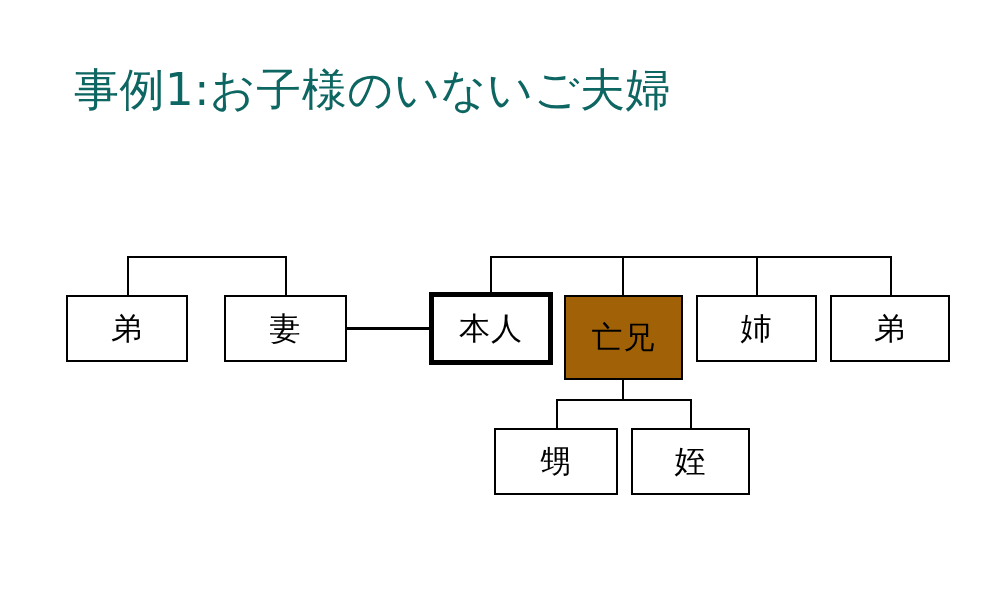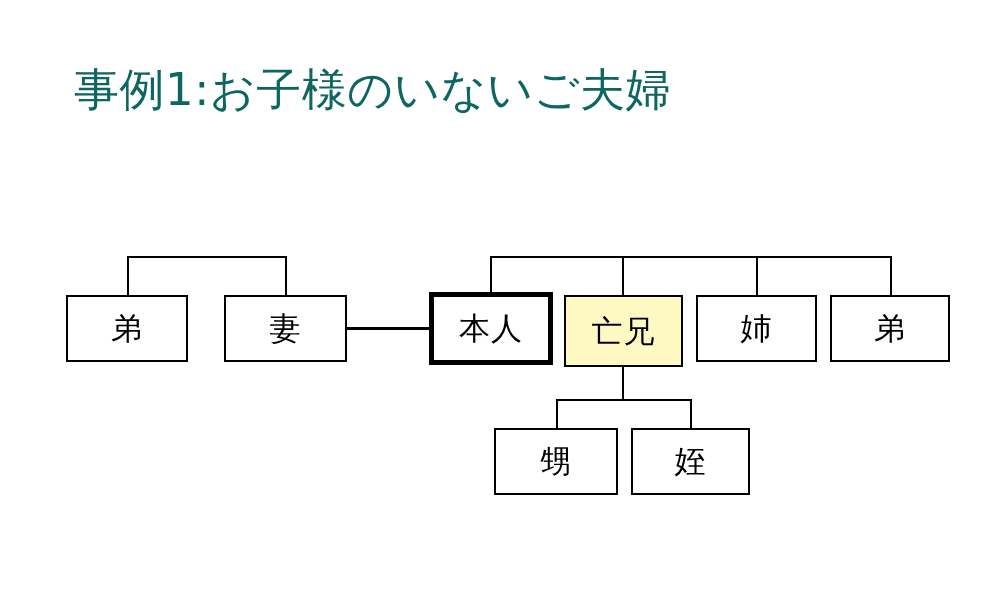--- a/index.html
+++ b/index.html
@@ -103,21 +103,21 @@
       <div class="line v" style="background: rgb(0, 0, 0); left: 690px; top: 399px; height: 31px;"></div>
       <div class="node" style="left: 66px; top: 295px; width: 122px; height: 67px; border-color: rgb(0, 0, 0); background: rgb(255, 255, 255);">
         <span>弟</span>
       </div>
       <div class="node" style="left: 224px; top: 295px; width: 123px; height: 67px; border-color: rgb(0, 0, 0); background: rgb(255, 255, 255);">
         <span>妻</span>
       </div>
       <div class="node emphasis" style="left: 429px; top: 292px; width: 124px; height: 73px; border-color: rgb(0, 0, 0); background: rgb(255, 255, 255);">
         <span>本人</span>
       </div>
-      <div class="node" style="left: 564px; top: 295px; width: 119px; height: 72px; border-color: rgb(0, 0, 0); background: #fef9c3;">
+      <div class="node" style="left: 564px; top: 295px; width: 119px; height: 85px; border-color: rgb(0, 0, 0); background: #a16207;">
         <span>亡兄</span>
       </div>
       <div class="node" style="left: 696px; top: 295px; width: 121px; height: 67px; border-color: rgb(0, 0, 0); background: rgb(255, 255, 255);">
         <span>姉</span>
       </div>
       <div class="node" style="left: 830px; top: 295px; width: 120px; height: 67px; border-color: rgb(0, 0, 0); background: rgb(255, 255, 255);">
         <span>弟</span>
       </div>
       <div class="node" style="left: 494px; top: 428px; width: 124px; height: 67px; border-color: rgb(0, 0, 0); background: rgb(255, 255, 255);">
         <span>甥</span>

